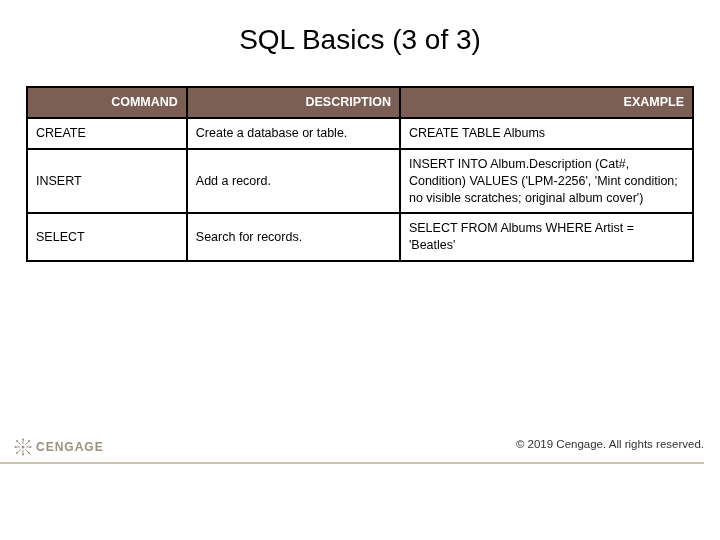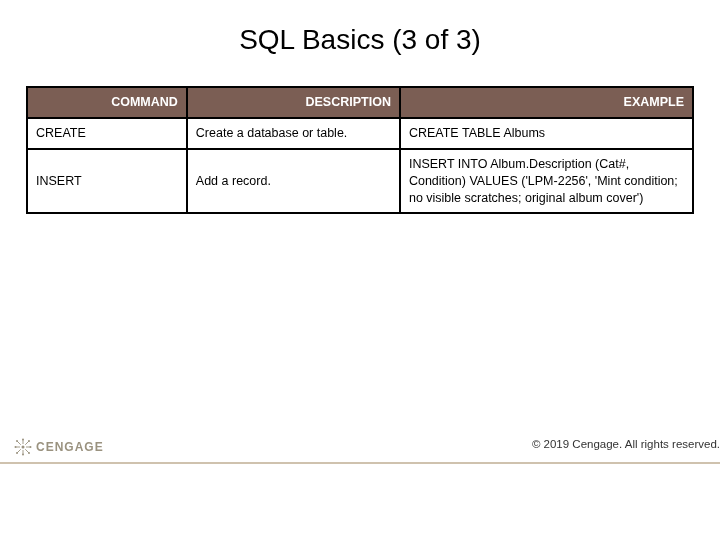--- a/index.html
+++ b/index.html
@@ -6,21 +6,21 @@
   html, body { width: 720px; height: 540px; font-family: Arial, Helvetica, sans-serif; background: #fff; color: #000; }
   .slide { width: 720px; height: 464px; position: relative; display: flex; flex-direction: column; }
   .title { text-align: center; font-size: 28px; font-weight: 400; margin-top: 24px; margin-bottom: 30px; }
   .table-wrap { padding: 0 26px; }
   table { width: 100%; border-collapse: collapse; table-layout: fixed; }
   th, td { border: 2px solid #000; font-size: 12.5px; padding: 6px 8px; vertical-align: middle; text-align: left; line-height: 1.35; }
   th { background: #7b5e54; color: #fff; font-weight: 700; text-align: right; }
   col.c1 { width: 24%; }
   col.c2 { width: 32%; }
   col.c3 { width: 44%; }
-  .footer { position: absolute; left: 0; right: 0; bottom: 0; height: 42px; display: flex; align-items: center; }
+  .footer { position: absolute; left: 0; right: 16px; bottom: 0; height: 42px; display: flex; align-items: center; }
   .footer-bar { position: absolute; left: 0; right: 0; bottom: 0; height: 2px; background: #cfc2ae; }
   .copyright { width: 100%; text-align: right; font-size: 11.5px; color: #333; position: absolute; bottom: 14px; }
   .brand { position: absolute; left: 14px; bottom: 8px; display: flex; align-items: center; gap: 4px; color: #9a927f; }
   .brand-text { font-size: 12px; letter-spacing: 1px; font-weight: 600; }
   .brand-icon svg { display: block; }
 </style>
 </head>
 <body>
 
 <div class="slide">
@@ -43,20 +43,25 @@
       <tbody>
         <tr>
           <td>CREATE</td>
           <td>Create a database or table.</td>
           <td>CREATE TABLE Albums</td>
         </tr>
         <tr>
           <td>INSERT</td>
           <td>Add a record.</td>
           <td>INSERT INTO Album.Description (Cat#, Condition) VALUES ('LPM-2256', 'Mint condition; no visible scratches; original album cover')</td>
+        </tr>
+        <tr>
+          <td>SELECT</td>
+          <td>Search for records.</td>
+          <td>SELECT FROM Albums WHERE Artist = 'Beatles'</td>
         </tr>
       </tbody>
     </table>
   </div>
 
   <div class="footer">
     <div class="brand">
       <span class="brand-icon">
         <svg width="18" height="18" viewBox="0 0 24 24" fill="#9a927f">
           <circle cx="12" cy="12" r="2"></circle>

